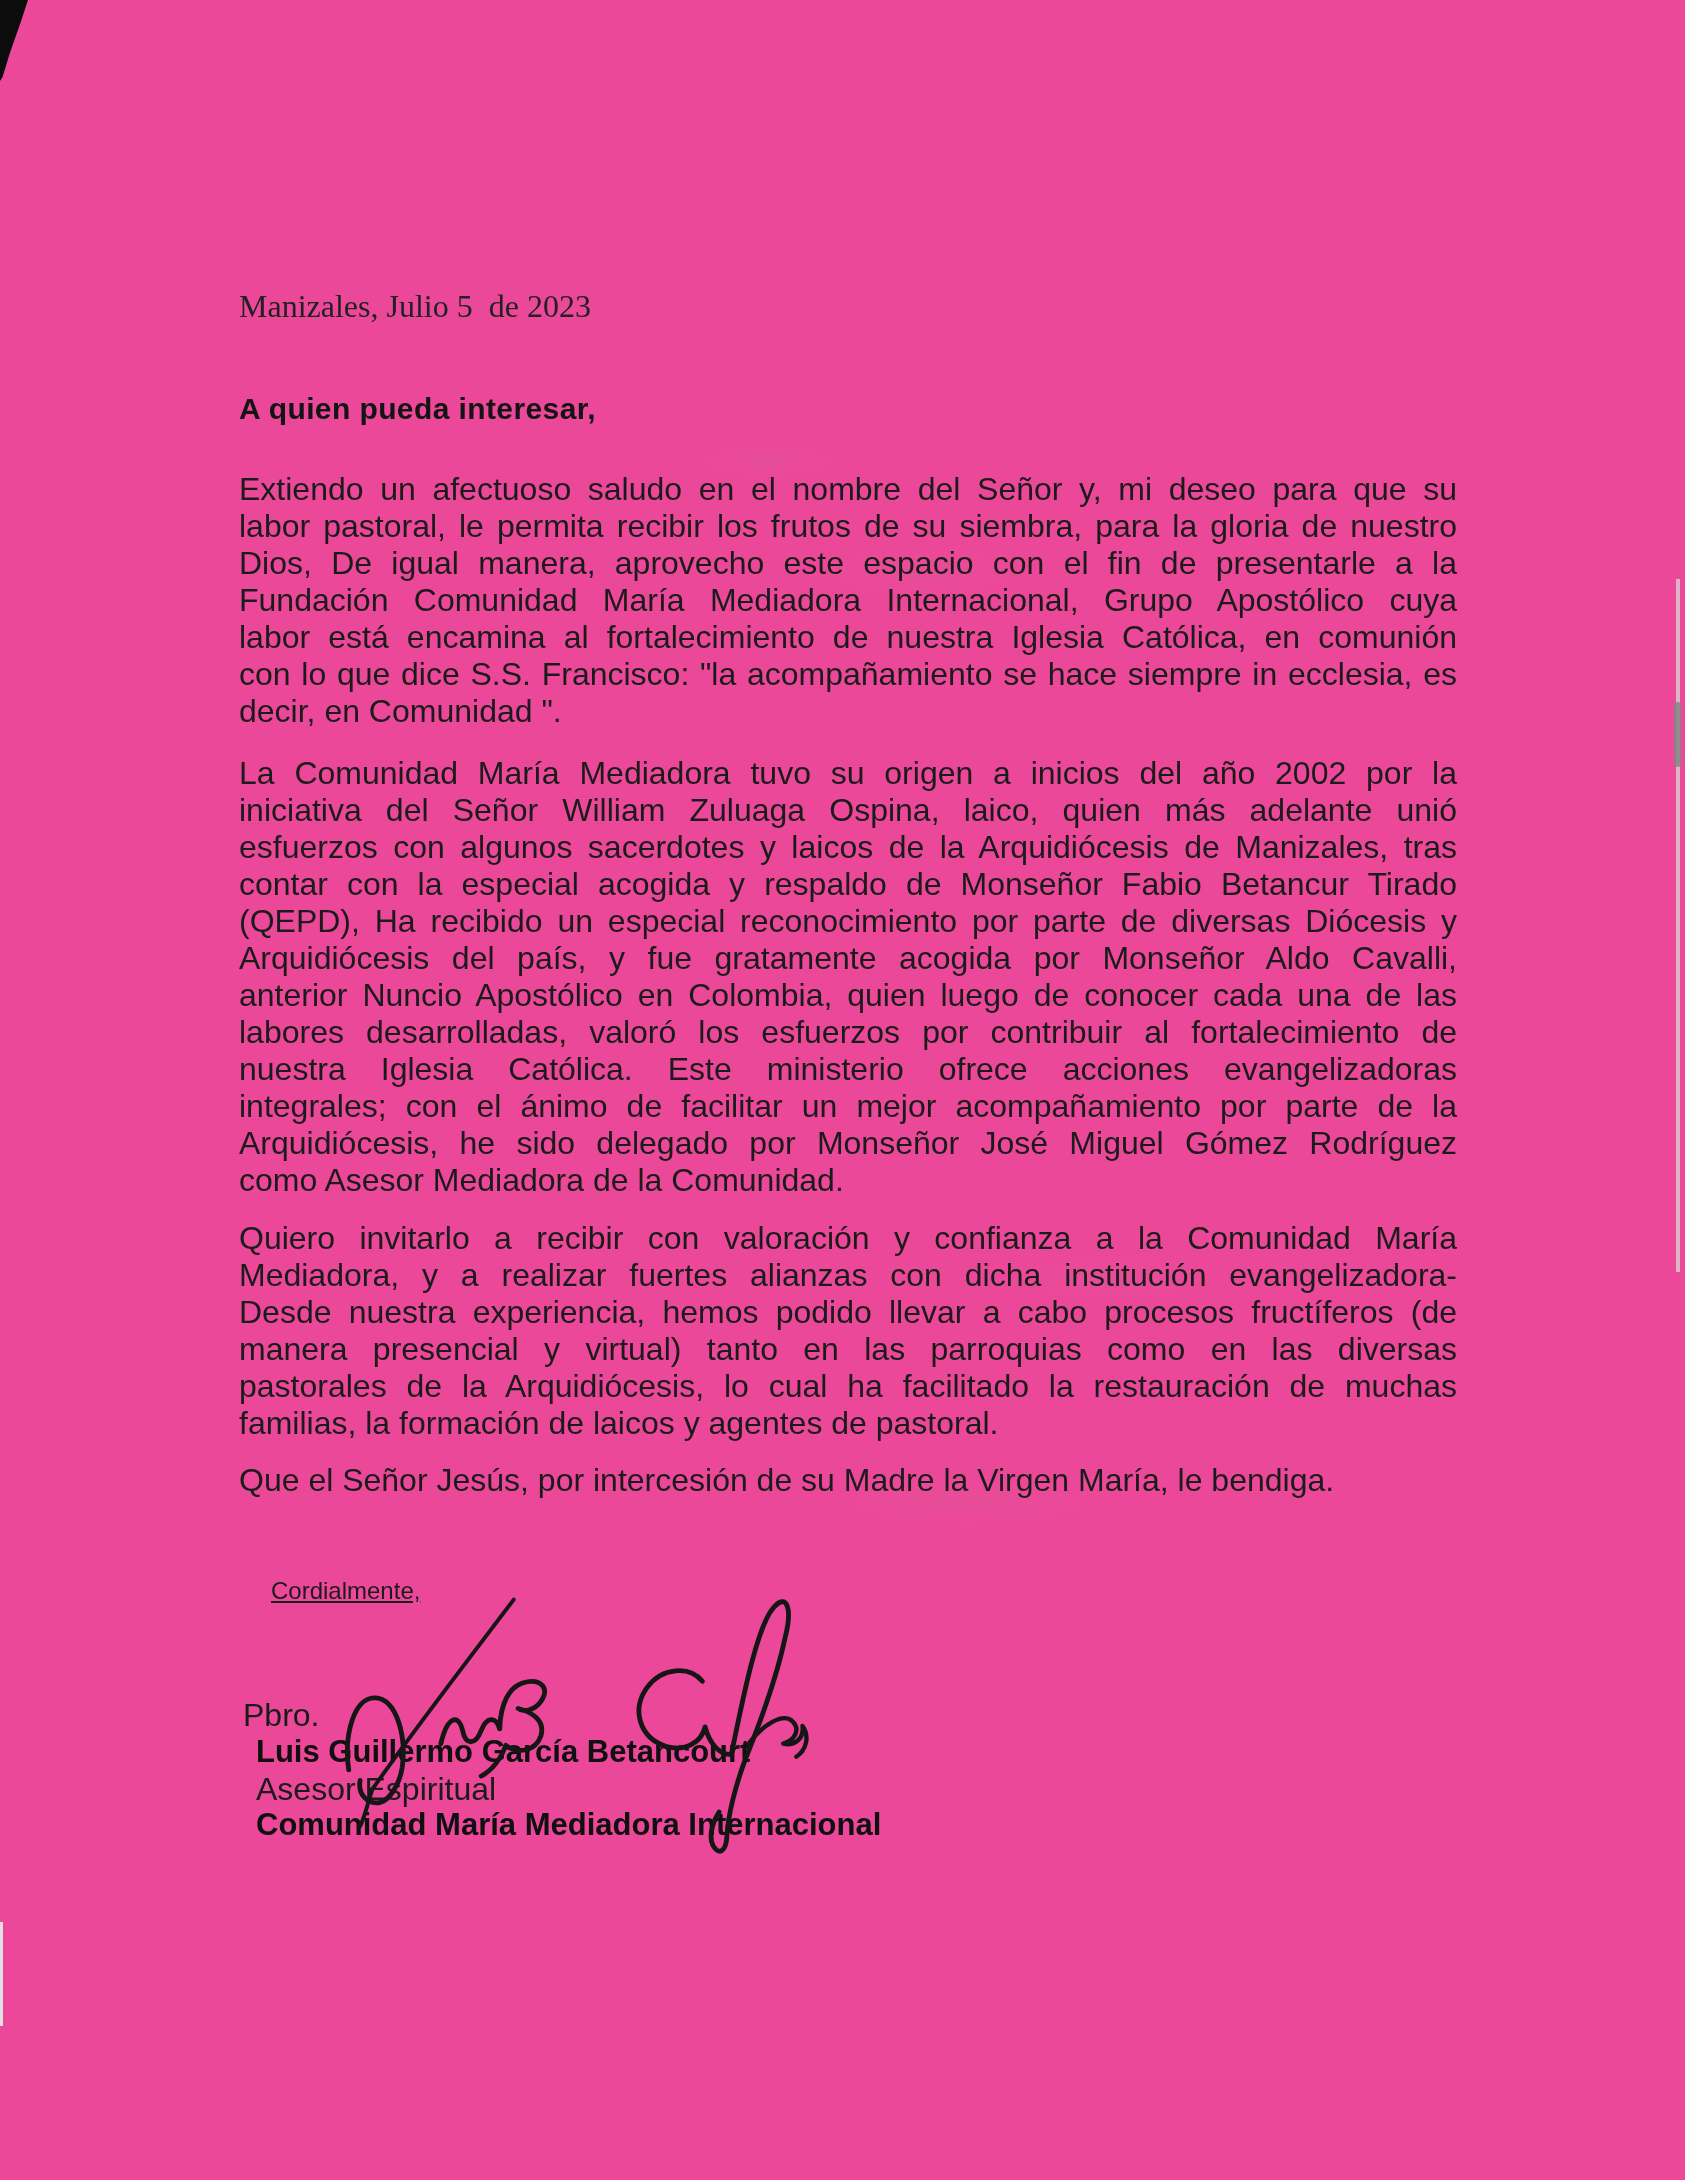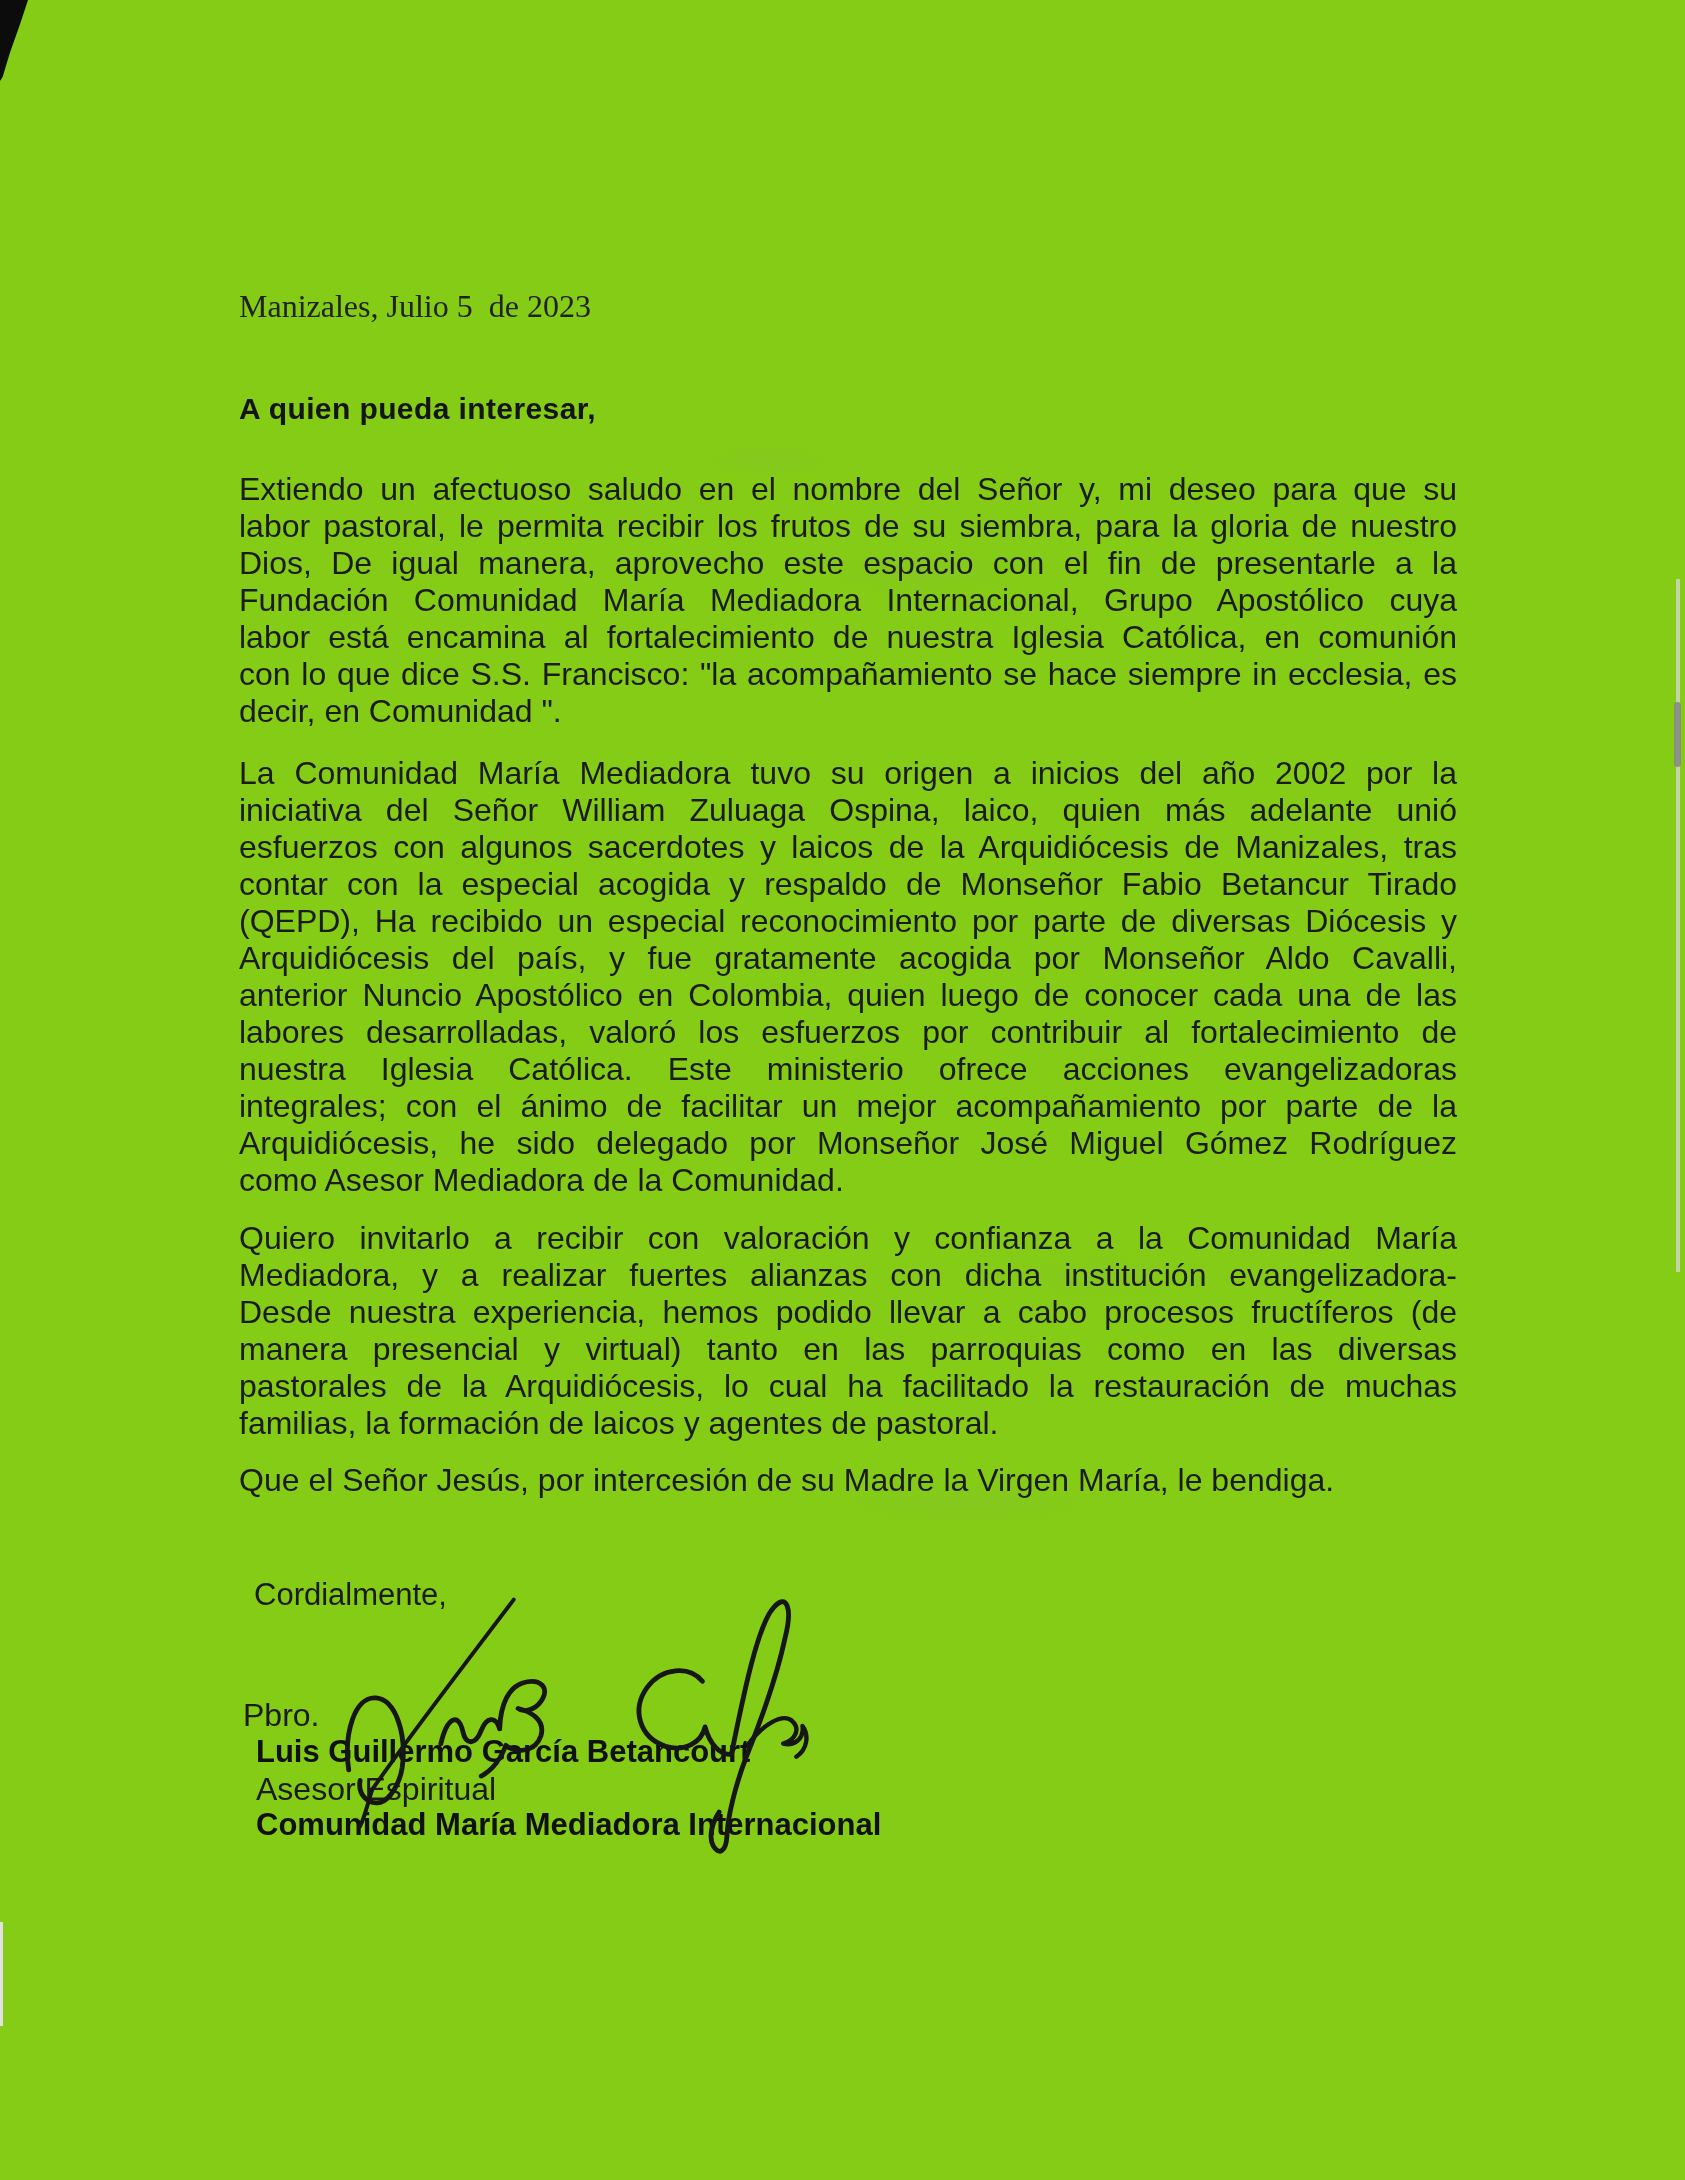--- a/index.html
+++ b/index.html
@@ -1,19 +1,19 @@
 <!DOCTYPE html>
 <html style="font-size:14px"><head>
 <meta charset="utf-8">
 <style>
   html,body{margin:0;padding:0;background:#ffffff;}
   #page{
     position:relative;
     width:1685px;height:2180px;
-    background:#84cc16;
+    background:#ec4899;
     overflow:hidden;
     font-family:"Liberation Sans", sans-serif;
     color:#1b1b1b;
   }
   .abs{position:absolute;}
   
   #date-line{
     left:239px;top:288px;
     font-family:"Liberation Serif", serif;
     font-size:32px;color:#222;
@@ -38,21 +38,21 @@
   .bline.last{
     text-align:left;
     text-align-last:left;
     white-space:pre-wrap;
   }
   #para-1{top:471px;}
   #para-2{top:755px;}
   #para-3{top:1220px;}
   #para-4{top:1462px;}
   
-  #closing{left:254px;top:1577px;font-size:31px;color:#1b1b1b;}
+  #closing{left:271px;top:1577px;font-size:24px;color:#1b1b1b;text-decoration:underline;}
   #sig-title{left:243px;top:1697px;font-size:32px;color:#1b1b1b;}
   #sig-name{left:256px;top:1734px;font-size:31px;font-weight:bold;color:#101010;}
   #sig-role{left:256px;top:1771px;font-size:32px;color:#1b1b1b;}
   #sig-org{left:256px;top:1807px;font-size:31px;font-weight:bold;color:#101010;}
   
   #signature-svg{left:246px;top:1545px;}
   #signature-svg path{fill:none;stroke:#161616;stroke-linecap:round;stroke-linejoin:round;}
   
   #corner-mark{
     left:0;top:0;width:42px;height:81px;background:#0c0c0c;

